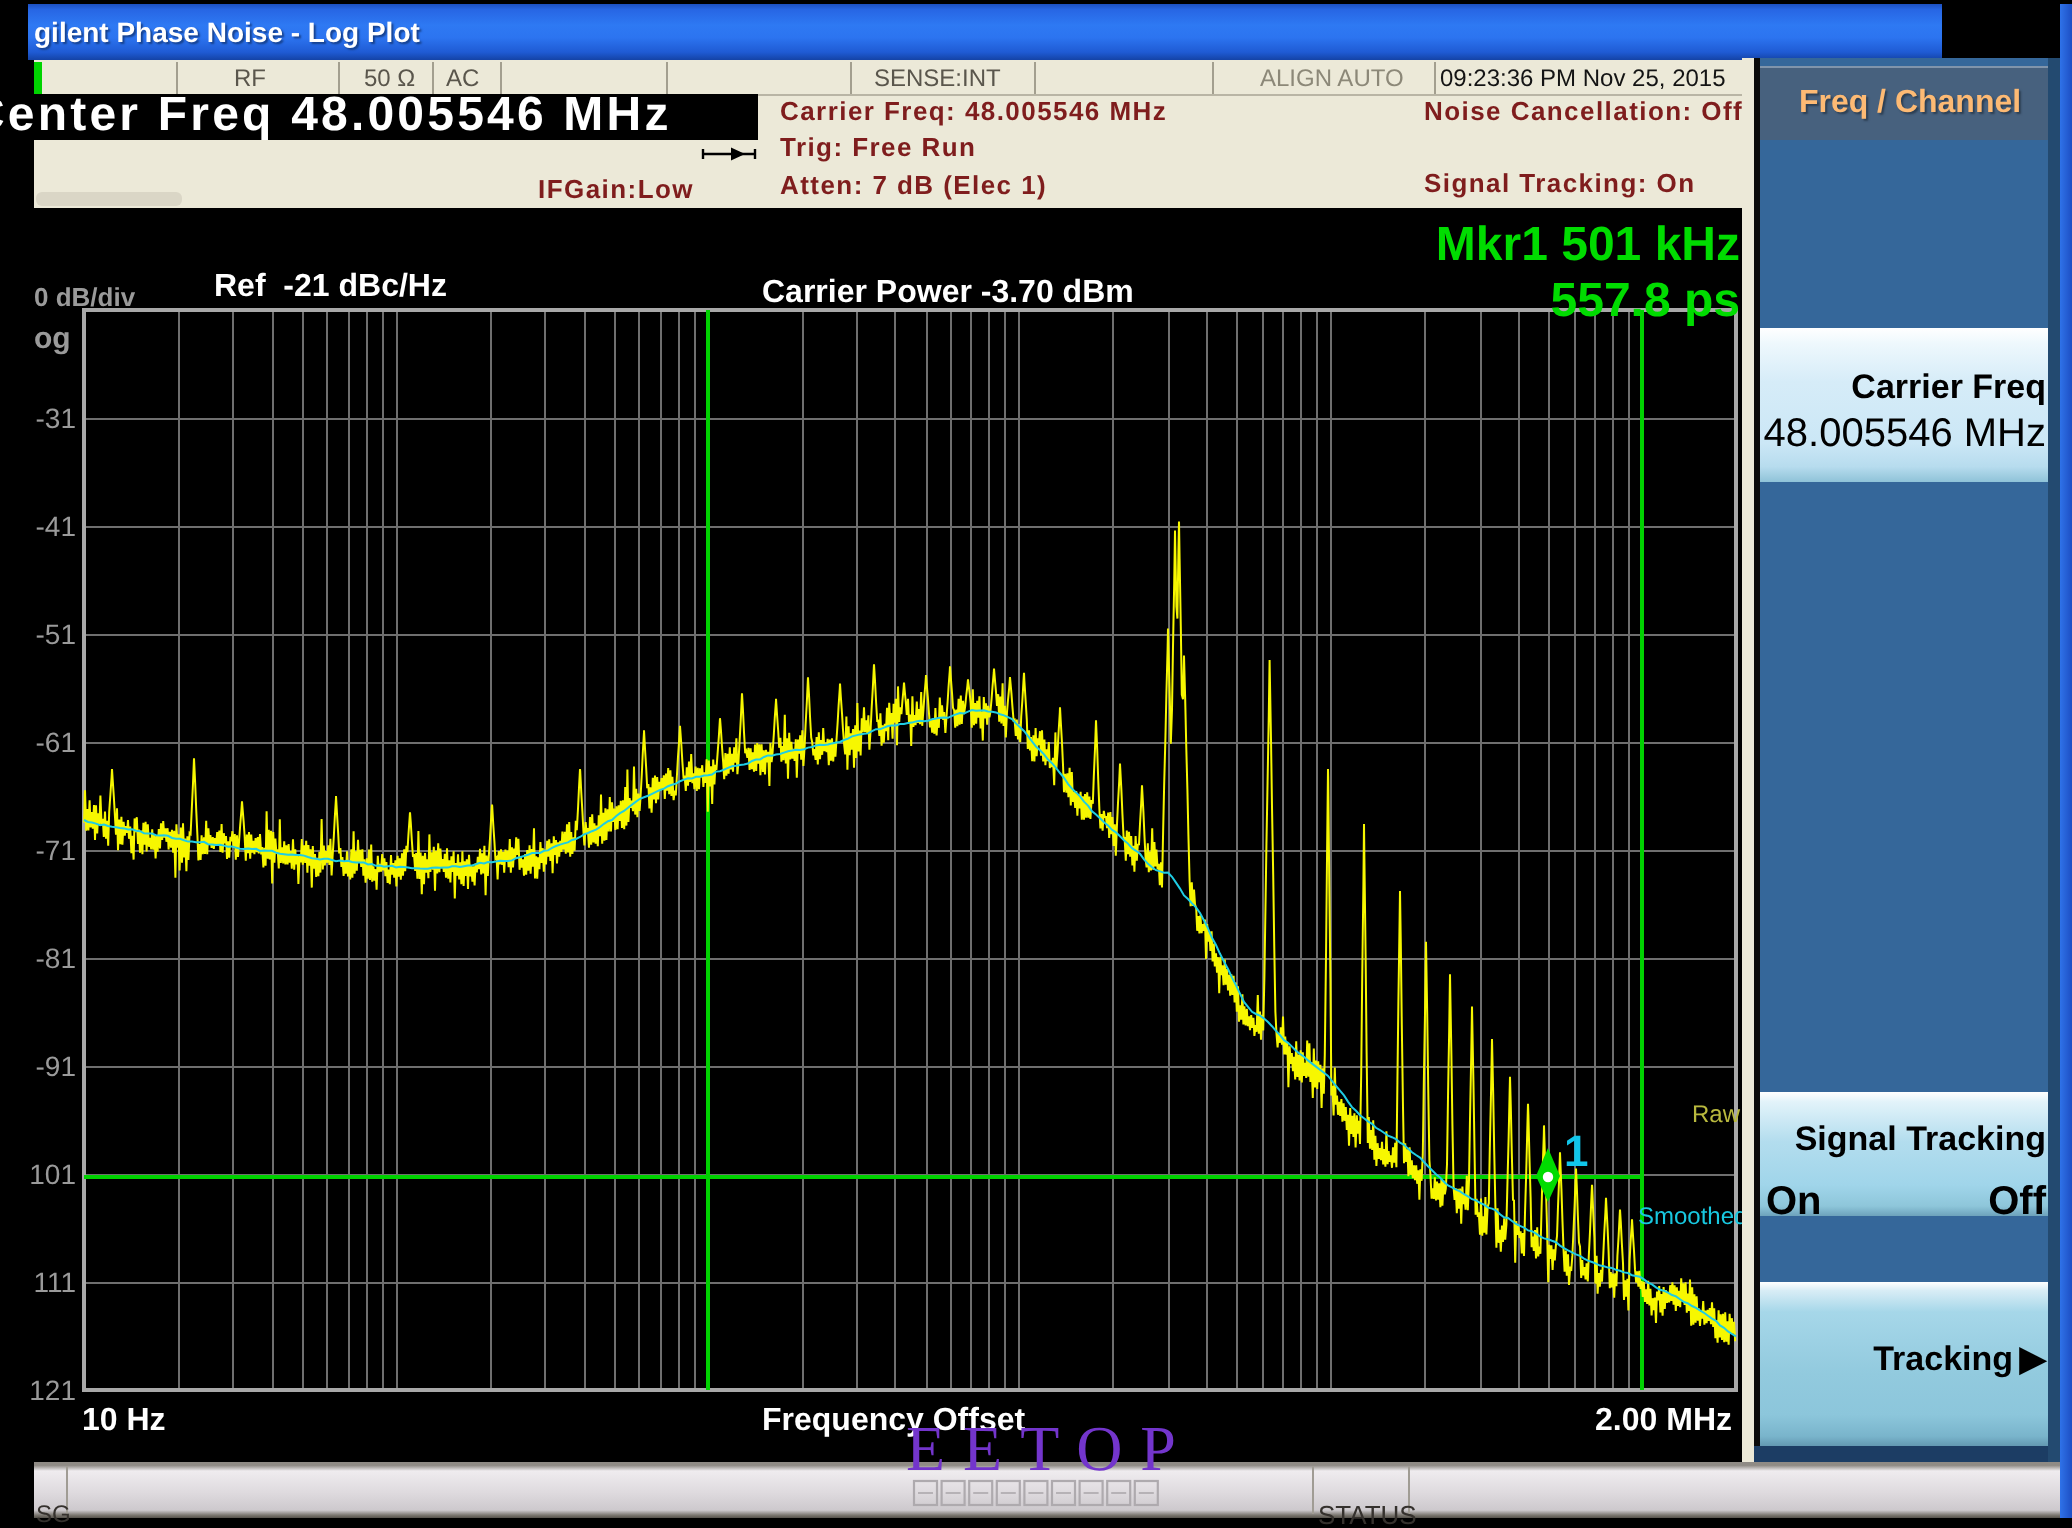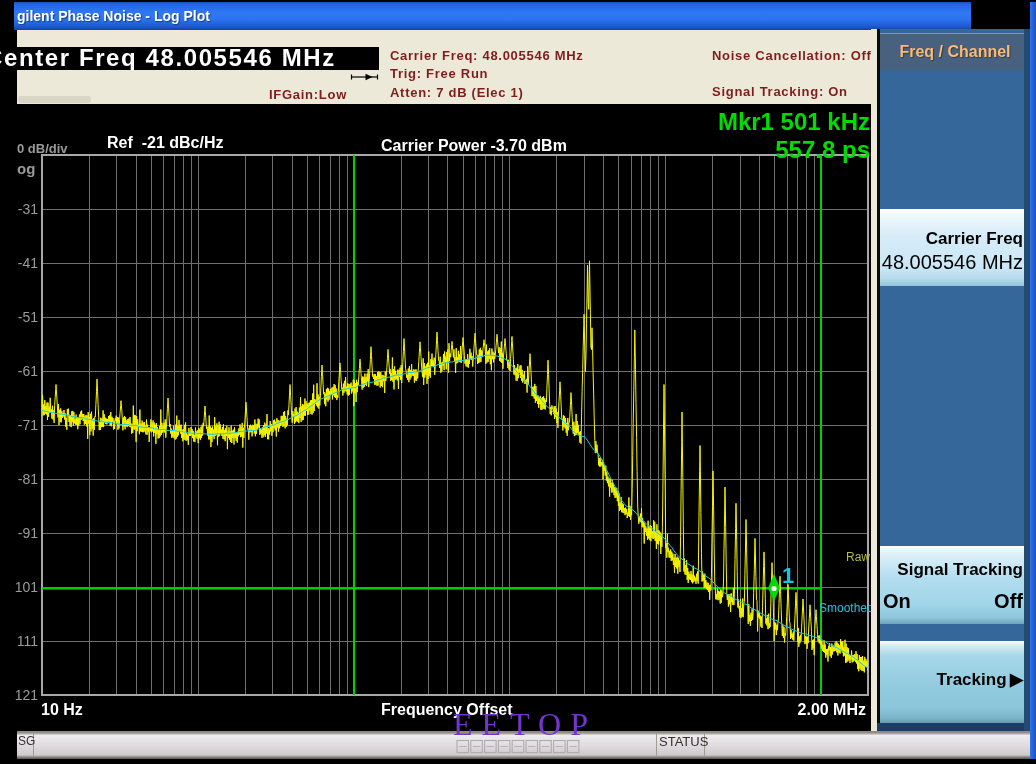--- a/index.html
+++ b/index.html
@@ -26,38 +26,56 @@
 #sb-black { left:877px; top:29px; width:3px; height:704px; background:#0a0a0a; }
 #sidebar { left:880px; top:29px; width:150px; height:704px; background:#35679a; }
 #sb-redge { left:1024px; top:29px; width:6px; height:704px; background:#234a70; }
 #winborder { left:1030px; top:2px; width:6px; height:757px;
   background:linear-gradient(90deg,#2f72e8,#1d4fc4); }
 #sbhead { position:absolute; left:0px; top:4px; width:150px; height:37px; background:#47617e;
   border-top:1px solid #8094ab; text-align:center; color:#fdba74; font-weight:bold; font-size:16px;
   line-height:36px; text-shadow:1px 1px 1px #2c3e52;}
 .btn { position:absolute; left:0px; width:147px; color:#000; }
 .g1 { background:linear-gradient(180deg,#ffffff 0%,#d9edf6 5%,#a6d7e9 18%,#92cade 55%,#8cc6db 80%,#79b4cb 93%,#5e93ac 100%); }
-.g2 { background:linear-gradient(180deg,#ffffff 0%,#eef8fd 10%,#d6ecf8 35%,#cbe7f6 75%,#b7dcee 90%,#8fc3d8 100%);margin-top:45px; }
+.g2 { background:linear-gradient(180deg,#ffffff 0%,#eef8fd 10%,#d6ecf8 35%,#cbe7f6 75%,#b7dcee 90%,#8fc3d8 100%); }
 .g3 { background:linear-gradient(180deg,#ffffff 0%,#e2f3fa 8%,#b3ddee 40%,#a0d5ea 75%,#8ec6da 92%,#6da2bb 100%); }
 .bt { position:absolute; right:4px; font-weight:bold; font-size:17px; white-space:nowrap; }
 .bs { position:absolute; right:4px; font-size:20px; white-space:nowrap; }
 
 #status { left:17px; top:731px; width:1013px; height:28px;
   background:linear-gradient(180deg,#8f8b85 0%,#8f8b85 6%,#efecef 16%,#dedade 55%,#cdc9cd 86%,#7a766f 95%,#56524c 100%); }
 .ssep { position:absolute; top:2px; height:24px; width:1px; background:#a09c94; }
-.stext { position:absolute; top:3px; font-size:13px; color:#35312d; }
+.stext { position:absolute; top:19px; font-size:13px; color:#35312d; }
 #eetop { left:453px; top:706px; width:200px; font-family:"Liberation Serif",serif; font-size:32px;
   color:#7335cc; letter-spacing:9px; }
 </style></head>
 <body>
 <div id="title" class="abs">
     <span>gilent Phase Noise - Log Plot</span>
   </div>
 
 <div id="toppanel" class="abs">
+  <div id="strip">
+    <div style="position:absolute;left:0;top:1px;width:4px;height:16px;background:#00d400;"></div>
+    <div class="sep" style="left:71px"></div>
+    <div class="sep" style="left:152px"></div>
+    <div class="sep" style="left:199px"></div>
+    <div class="sep" style="left:233px"></div>
+    <div class="sep" style="left:316px"></div>
+    <div class="sep" style="left:408px"></div>
+    <div class="sep" style="left:500px"></div>
+    <div class="sep" style="left:589px"></div>
+    <div class="sep" style="left:700px"></div>
+    <div class="scell" style="left:100px">RF</div>
+    <div class="scell" style="left:165px">50 Ω</div>
+    <div class="scell" style="left:206px">AC</div>
+    <div class="scell" style="left:420px">SENSE:INT</div>
+    <div class="scell" style="left:613px;color:#8c8878">ALIGN AUTO</div>
+    <div class="scell" style="left:703px;color:#141414">09:23:36 PM Nov 25, 2015</div>
+  </div>
   <div class="ann" style="left:373px;top:18px">Carrier Freq: 48.005546 MHz</div>
   <div class="ann" style="left:373px;top:36px">Trig: Free Run</div>
   <div class="ann" style="left:373px;top:55px">Atten: 7 dB (Elec 1)</div>
   <div class="ann" style="left:695px;top:18px;width:159px;overflow:hidden">Noise Cancellation: Off</div>
   <div class="ann" style="left:695px;top:54px">Signal Tracking: On</div>
   <div class="ann" style="left:252px;top:57px">IFGain:Low</div>
   <div style="position:absolute;left:1px;top:66px;width:73px;height:7px;background:#dad6c6;border-radius:3px"></div>
   <svg style="position:absolute;left:333px;top:43px" width="29" height="8">
     <line x1="1" y1="4" x2="28" y2="4" stroke="#000" stroke-width="1.2"></line>
     <line x1="1.5" y1="1.5" x2="1.5" y2="6.5" stroke="#000" stroke-width="1.2"></line>
@@ -160,21 +178,21 @@
 </svg>
 
 <div id="sb-beige" class="abs"></div>
 <div id="sb-black" class="abs"></div>
 <div id="sidebar" class="abs">
   <div id="sbhead">Freq / Channel</div>
   <div class="btn g2" style="top:135px;height:77px">
     <span class="bt" style="top:20px">Carrier Freq</span>
     <span class="bs" style="top:42px">48.005546 MHz</span>
   </div>
-  <div class="btn g3" style="top:517px;height:78px">
+  <div class="btn g3" style="top:517px;height:62px">
     <span class="bt" style="top:14px">Signal Tracking</span>
     <span class="bs" style="top:44px;left:3px;right:auto;font-weight:bold;">On</span>
     <span class="bs" style="top:44px;font-weight:bold">Off</span>
   </div>
   <div class="btn g1" style="top:612px;height:83px">
     <span class="bt" style="top:28px">Tracking ▶</span>
   </div>
 </div>
 <div id="sb-redge" class="abs"></div>
 <div class="abs" style="left:877px;top:723px;width:147px;height:9px;background:#1c3d64"></div>

